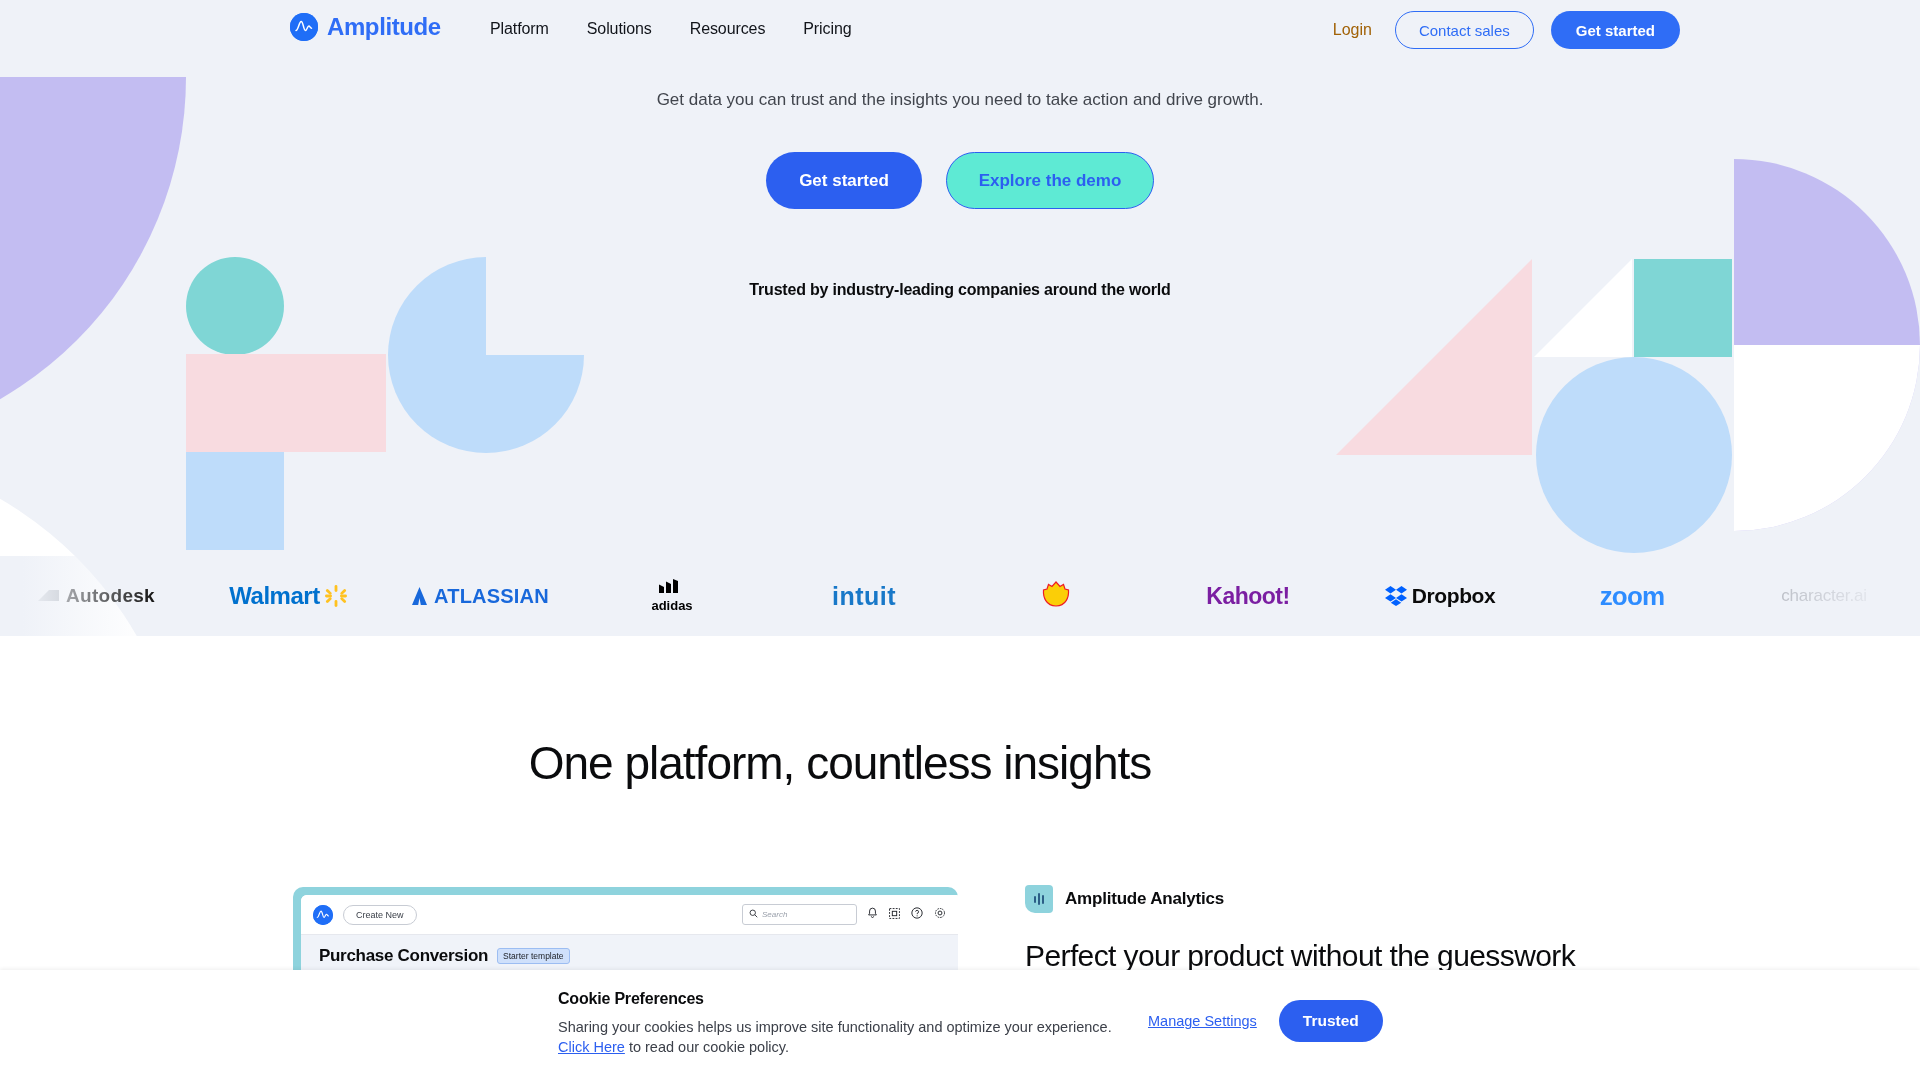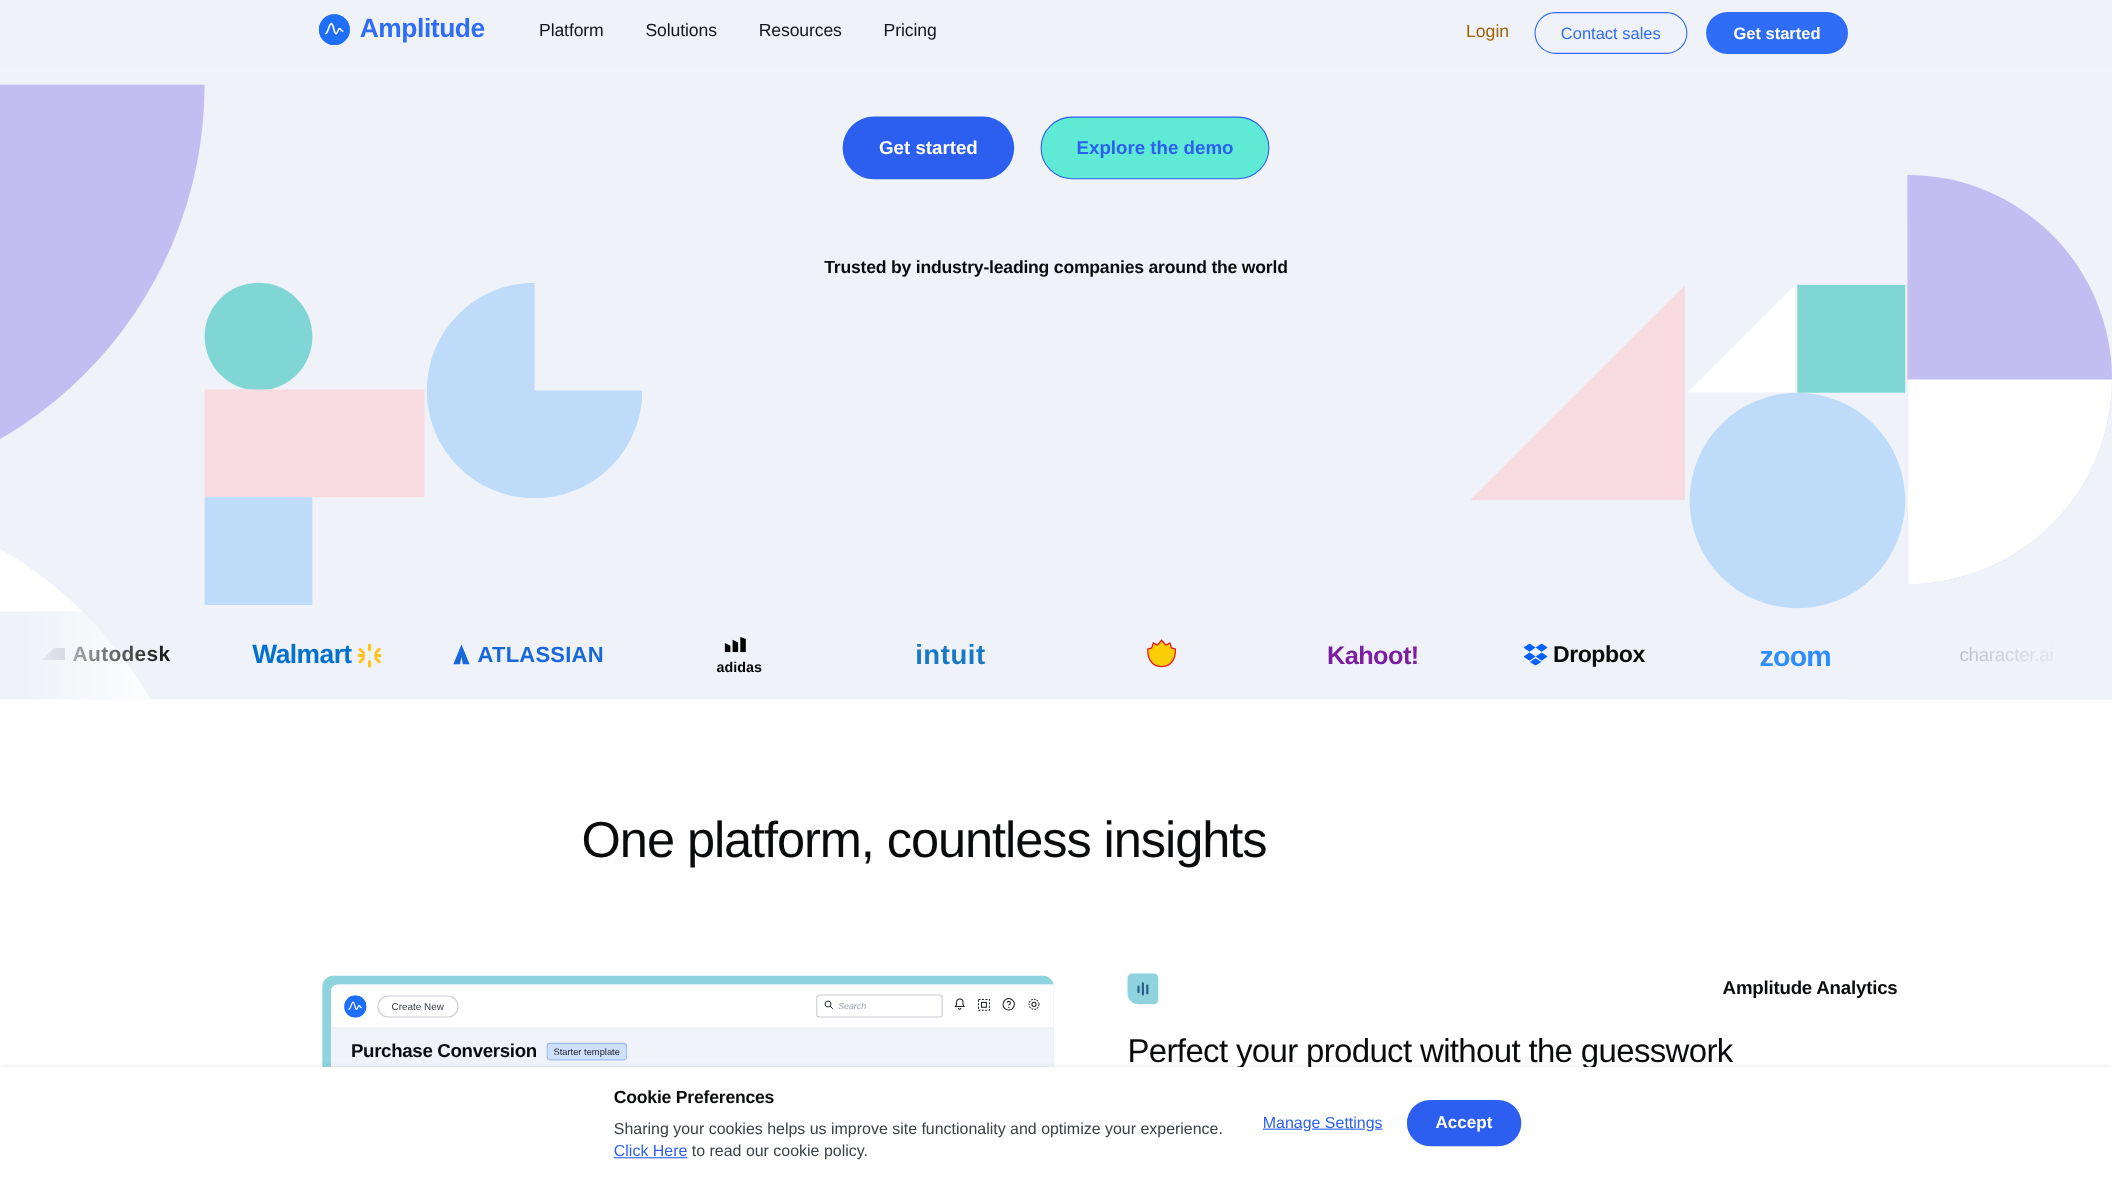--- a/index.html
+++ b/index.html
@@ -166,21 +166,21 @@
     height:42px; background:#f0f3f9; display:flex; align-items:center; gap:9px; padding:0 18px;
   }
   .pc-title { font-size:17px; font-weight:700; color:#0a0b0d; letter-spacing:-0.3px; }
   .pc-badge {
     background:#cfe0fb; border:1px solid #9cbdf2; border-radius:3px;
     font-size:8.5px; color:#1b1e24; padding:2px 5px;
   }
   .pc-body { height:110px; background:#fbfcfe; }
 
   .right-block { position:absolute; left:1025px; top:885px; width:700px; z-index:10; }
-  .rb-badge-row { display:flex; align-items:center; gap:12px;justify-content:space-between; }
+  .rb-badge-row { display:flex; align-items:center; gap:12px; }
   .rb-icon {
     width:28px; height:28px; background:#8ed3dd;
     border-radius:4px 4px 4px 10px; display:flex; align-items:center;
     justify-content:center; gap:1.5px;
   }
   .rb-icon i { display:block; width:2.5px; background:#2b5e86; border-radius:1px; }
   .rb-icon i:nth-child(1){ height:7px; }
   .rb-icon i:nth-child(2){ height:12px; }
   .rb-icon i:nth-child(3){ height:9px; }
   .rb-badge-label { font-size:17px; font-weight:700; color:#0a0b0d; letter-spacing:-0.2px; }
@@ -250,20 +250,21 @@
     <div class="shape s-blue-pac"></div>
 
     <div class="shape s-pink-tri"></div>
     <div class="shape s-white-tri"></div>
     <div class="shape s-teal-sq"></div>
     <div class="shape s-purple-q-r"></div>
     <div class="shape s-white-q-r"></div>
     <div class="shape s-blue-circle-r"></div>
 
     <div class="hero-content">
+      <p class="hero-sub">Get data you can trust and the insights you need to take action and drive growth.</p>
       <div class="hero-ctas">
         <button class="cta-primary">Get started</button>
         <button class="cta-secondary">Explore the demo</button>
       </div>
       <div class="trusted">Trusted by industry-leading companies around the world</div>
     </div>
 
     <div class="logo-row">
       <div class="logo-cell">
         <span class="logo-icon">
@@ -423,17 +424,17 @@
   <div class="cookie">
     <div class="cookie-inner">
       <div class="cookie-title">Cookie Preferences</div>
       <div class="cookie-text">
         <span>Sharing your cookies helps us improve site functionality and optimize your experience.</span><br>
         <span class="cookie-link">Click Here</span><span> to read our cookie policy.</span>
       </div>
     </div>
     <div class="cookie-actions">
       <span class="manage-link">Manage Settings</span>
-      <button class="accept-btn">Accept</button>
+      <button class="accept-btn">Trusted</button>
     </div>
   </div>
 
 </div>
 
 </body></html>

